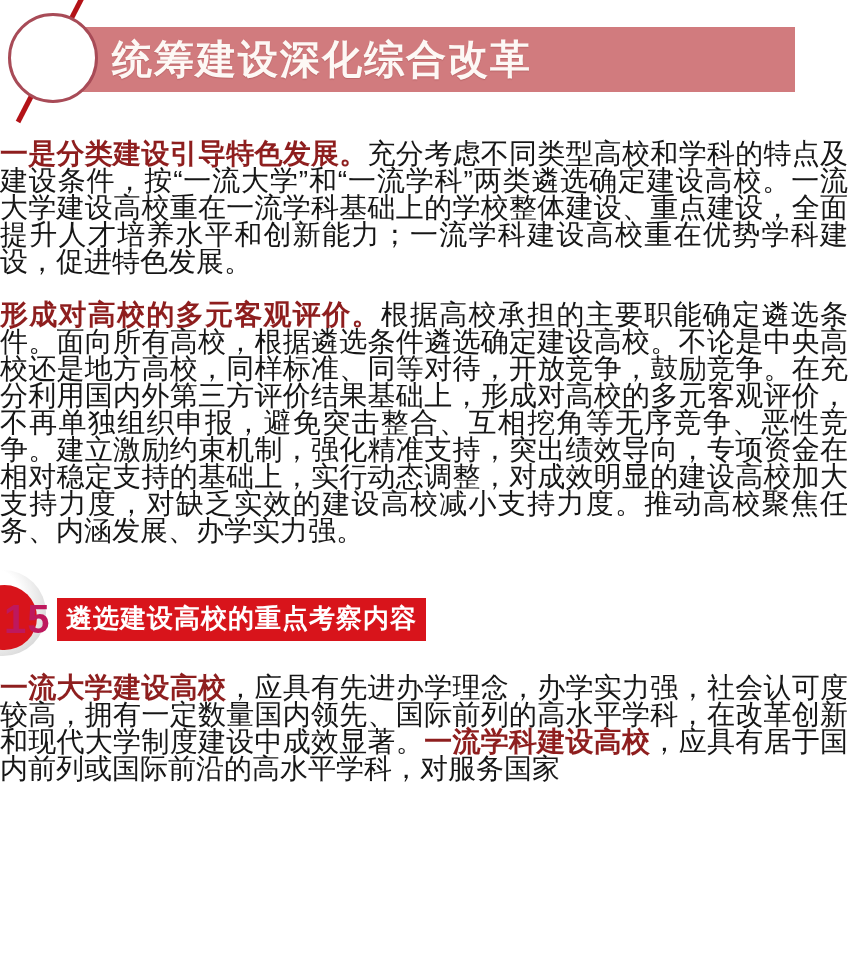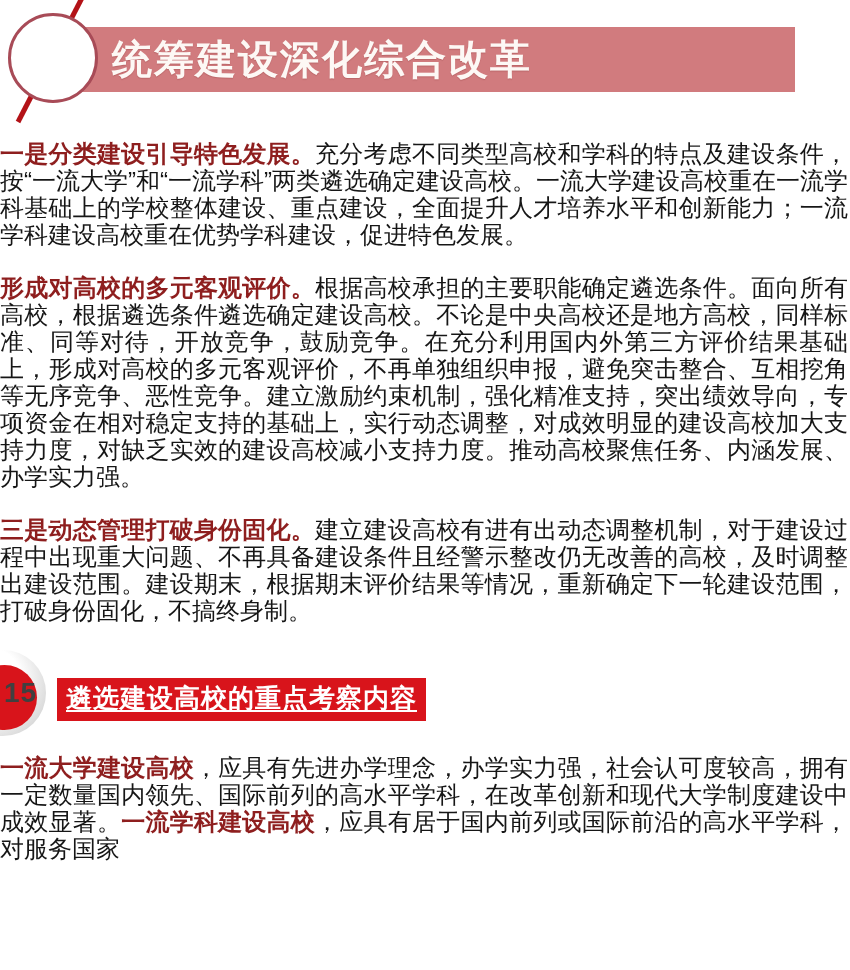--- a/index.html
+++ b/index.html
@@ -30,46 +30,46 @@
     white-space:nowrap;
   }
   .needle-svg{position:absolute;left:0;top:0;width:150px;height:130px;overflow:visible;}
   .pin-circle{
     position:absolute;left:8px;top:13px;width:90px;height:90px;
     background:#fff;border:3px solid var(--circle-stroke);border-radius:50%;
   }
   
   .content{padding:10px 2px 0 0;}
   .para{
-    font-size:24px;line-height:27px;text-align:justify;
+    font-size:28px;line-height:27px;text-align:justify;
     color:var(--ink);margin:0 0 26px 0;
     font-weight:500;
   }
   .lead{font-weight:bold;color:var(--maroon);}
   .closing{margin-bottom:16px;}
   
   .section-head{position:relative;height:96px;margin:4px 0 8px 0;}
   .sphere{
     position:absolute;left:-40px;top:0;width:86px;height:86px;border-radius:50%;
     background:radial-gradient(circle at 32% 36%, #ffffff 42%, #dedede 74%, #c3c3c3 100%);
   }
   .badge{
     position:absolute;left:-28px;top:15px;width:65px;height:65px;border-radius:50%;
     background:var(--red);
   }
   .badge-num{
     position:absolute;left:4px;top:27px;
-    font-size:28px;font-weight:bold;color:#404040;letter-spacing:1px;
+    font-size:40px;font-weight:bold;color:#be185d;letter-spacing:1px;
   }
   .title-box{
     position:absolute;left:57px;top:28px;
     background:var(--red);color:#fff;
     font-size:26px;font-weight:bold;letter-spacing:1px;
     padding:3px 9px 5px 9px;white-space:nowrap;
-    text-decoration:underline;text-underline-offset:3px;
+    text-underline-offset:3px;
   }
 </style>
 </head>
 <body>
 
 <header class="banner">
   <div class="banner-bar"></div>
   <svg class="needle-svg" viewBox="0 0 150 130">
     <line x1="84" y1="-6" x2="18" y2="122" stroke="#b31217" stroke-width="5"></line>
   </svg>
@@ -80,23 +80,20 @@
 <main class="content">
 
   <p class="para">
     <span class="lead">一是分类建设引导特色发展。</span><span>充分考虑不同类型高校和学科的特点及建设条件，按“一流大学”和“一流学科”两类遴选确定建设高校。一流大学建设高校重在一流学科基础上的学校整体建设、重点建设，全面提升人才培养水平和创新能力；一流学科建设高校重在优势学科建设，促进特色发展。</span>
   </p>
 
   <p class="para">
     <span class="lead">形成对高校的多元客观评价。</span><span>根据高校承担的主要职能确定遴选条件。面向所有高校，根据遴选条件遴选确定建设高校。不论是中央高校还是地方高校，同样标准、同等对待，开放竞争，鼓励竞争。在充分利用国内外第三方评价结果基础上，形成对高校的多元客观评价，不再单独组织申报，避免突击整合、互相挖角等无序竞争、恶性竞争。建立激励约束机制，强化精准支持，突出绩效导向，专项资金在相对稳定支持的基础上，实行动态调整，对成效明显的建设高校加大支持力度，对缺乏实效的建设高校减小支持力度。推动高校聚焦任务、内涵发展、办学实力强。</span>
   </p>
 
-  <p class="para">
-    <span class="lead">三是动态管理打破身份固化。</span><span>建立建设高校有进有出动态调整机制，对于建设过程中出现重大问题、不再具备建设条件且经警示整改仍无改善的高校，及时调整出建设范围。建设期末，根据期末评价结果等情况，重新确定下一轮建设范围，打破身份固化，不搞终身制。</span>
-  </p>
 
 
   <div class="section-head">
     <div class="sphere"></div>
     <div class="badge"></div>
     <span class="badge-num">15</span>
     <div class="title-box">遴选建设高校的重点考察内容</div>
   </div>
 
   <p class="para closing">

